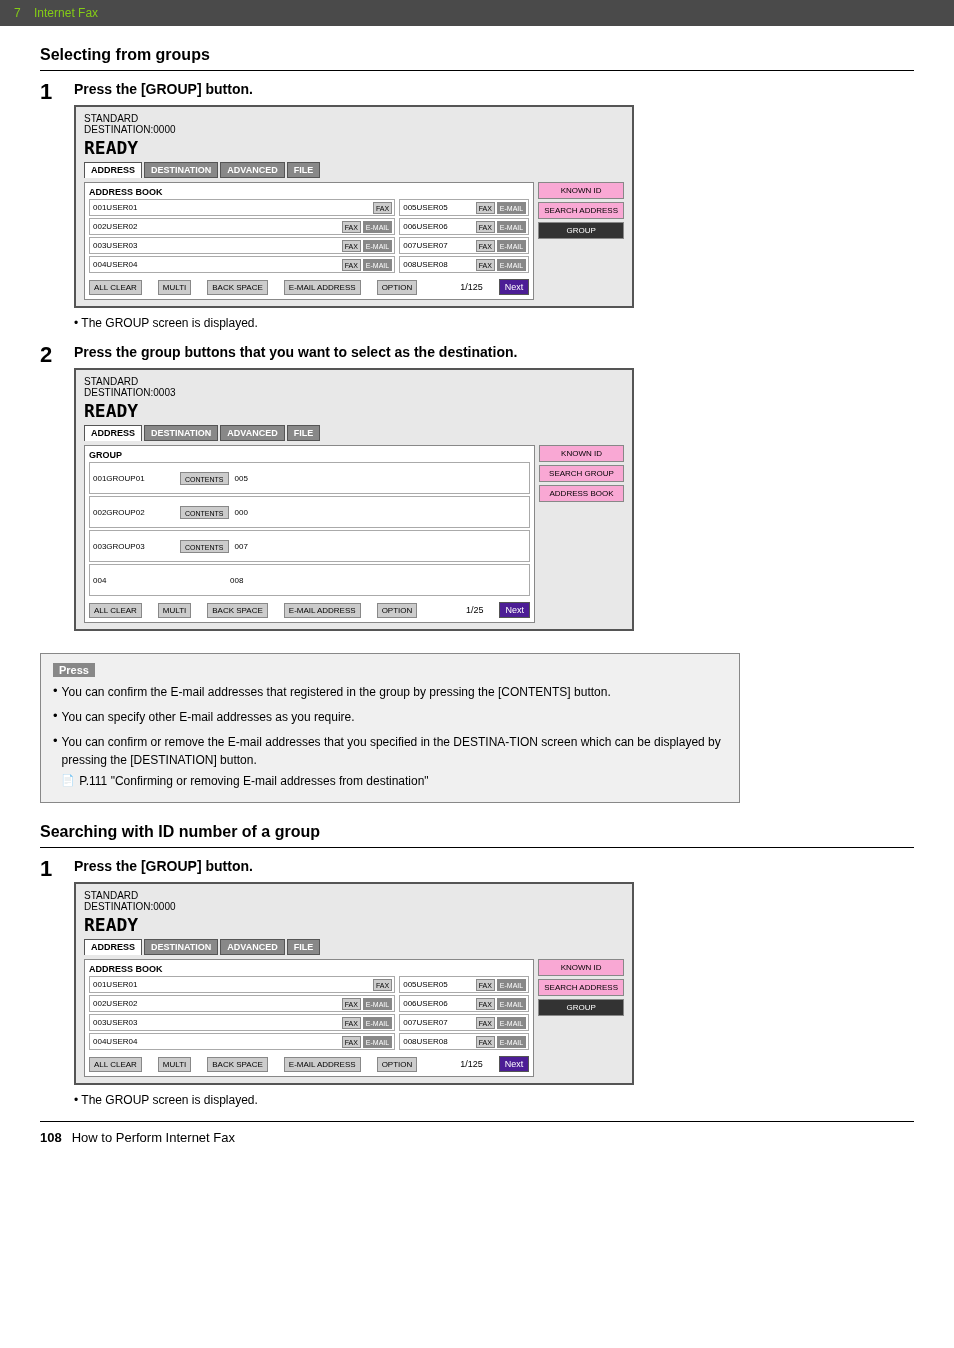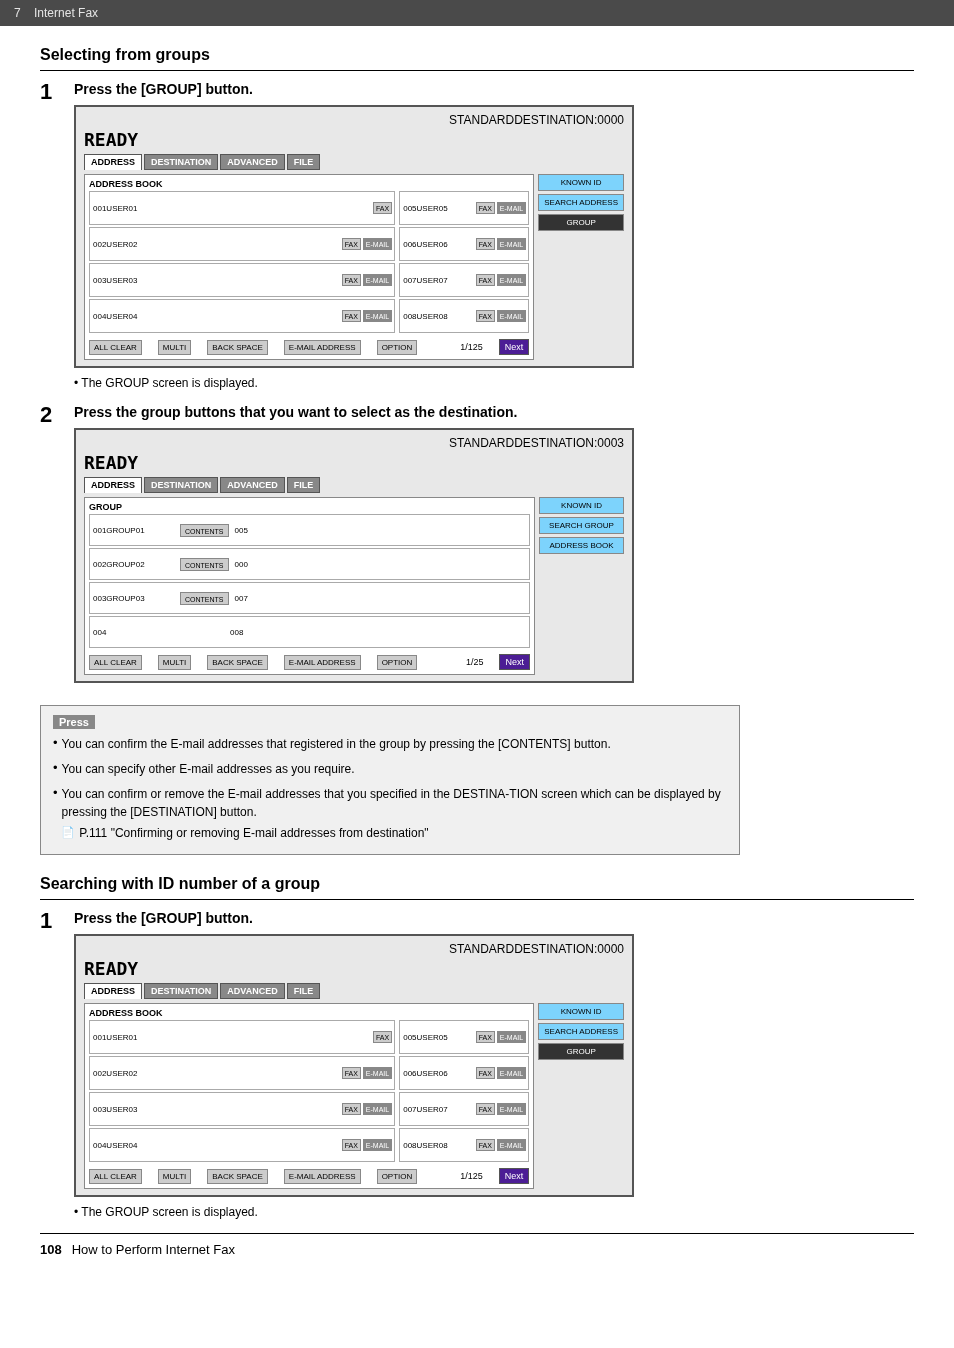--- a/index.html
+++ b/index.html
@@ -6,21 +6,21 @@
     body {
       font-family: Arial, Helvetica, sans-serif;
       background: #fff;
       color: #000;
       width: 954px;
       min-height: 1348px;
       font-size: 13px;
     }
     .top-bar {
       background: #4a4a4a;
-      color: #e5e5e5;
+      color: #84cc16;
       padding: 6px 14px;
       font-size: 12px;
     }
     .page-content {
       padding: 20px 40px 30px 40px;
     }
     .section-title {
       font-size: 16px;
       font-weight: bold;
       margin-bottom: 10px;
@@ -52,23 +52,24 @@
       border: 2px solid #555;
       background: #e8e8e8;
       padding: 6px 8px;
       margin-bottom: 8px;
       font-size: 10px;
       width: 100%;
       max-width: 560px;
     }
     .fax-header {
       display: flex;
-      justify-content: flex-end;
-      font-size: 12px;
+      justify-content: space-between;
+      font-size: 10px;
       margin-bottom: 2px;
+      flex-direction: column;
     }
     .fax-ready {
       font-size: 18px;
       font-weight: bold;
       font-family: monospace;
       margin-bottom: 4px;
     }
     .fax-tabs {
       display: flex;
       gap: 2px;
@@ -97,42 +98,42 @@
       border: 1px solid #888;
       padding: 4px;
     }
     .fax-sidebar {
       display: flex;
       flex-direction: column;
       gap: 3px;
       min-width: 85px;
     }
     .fax-sidebar-btn {
-      background: #7dd3fc;
+      background: #f9a8d4;
       border: 1px solid #888;
       padding: 3px 5px;
       font-size: 8px;
       text-align: center;
     }
     .fax-sidebar-btn.active {
       background: #333;
       color: #fff;
     }
     .fax-section-label {
       font-size: 9px;
       font-weight: bold;
       margin-bottom: 2px;
     }
     .fax-row {
       display: flex;
       align-items: center;
       border: 1px solid #aaa;
       margin-bottom: 2px;
       background: #fff;
-      height: 34px;
+      height: 17px;
     }
     .fax-row-label {
       font-size: 8px;
       flex: 1;
       padding-left: 3px;
       white-space: nowrap;
       overflow: hidden;
     }
     .fax-row-tag {
       background: #ccc;

